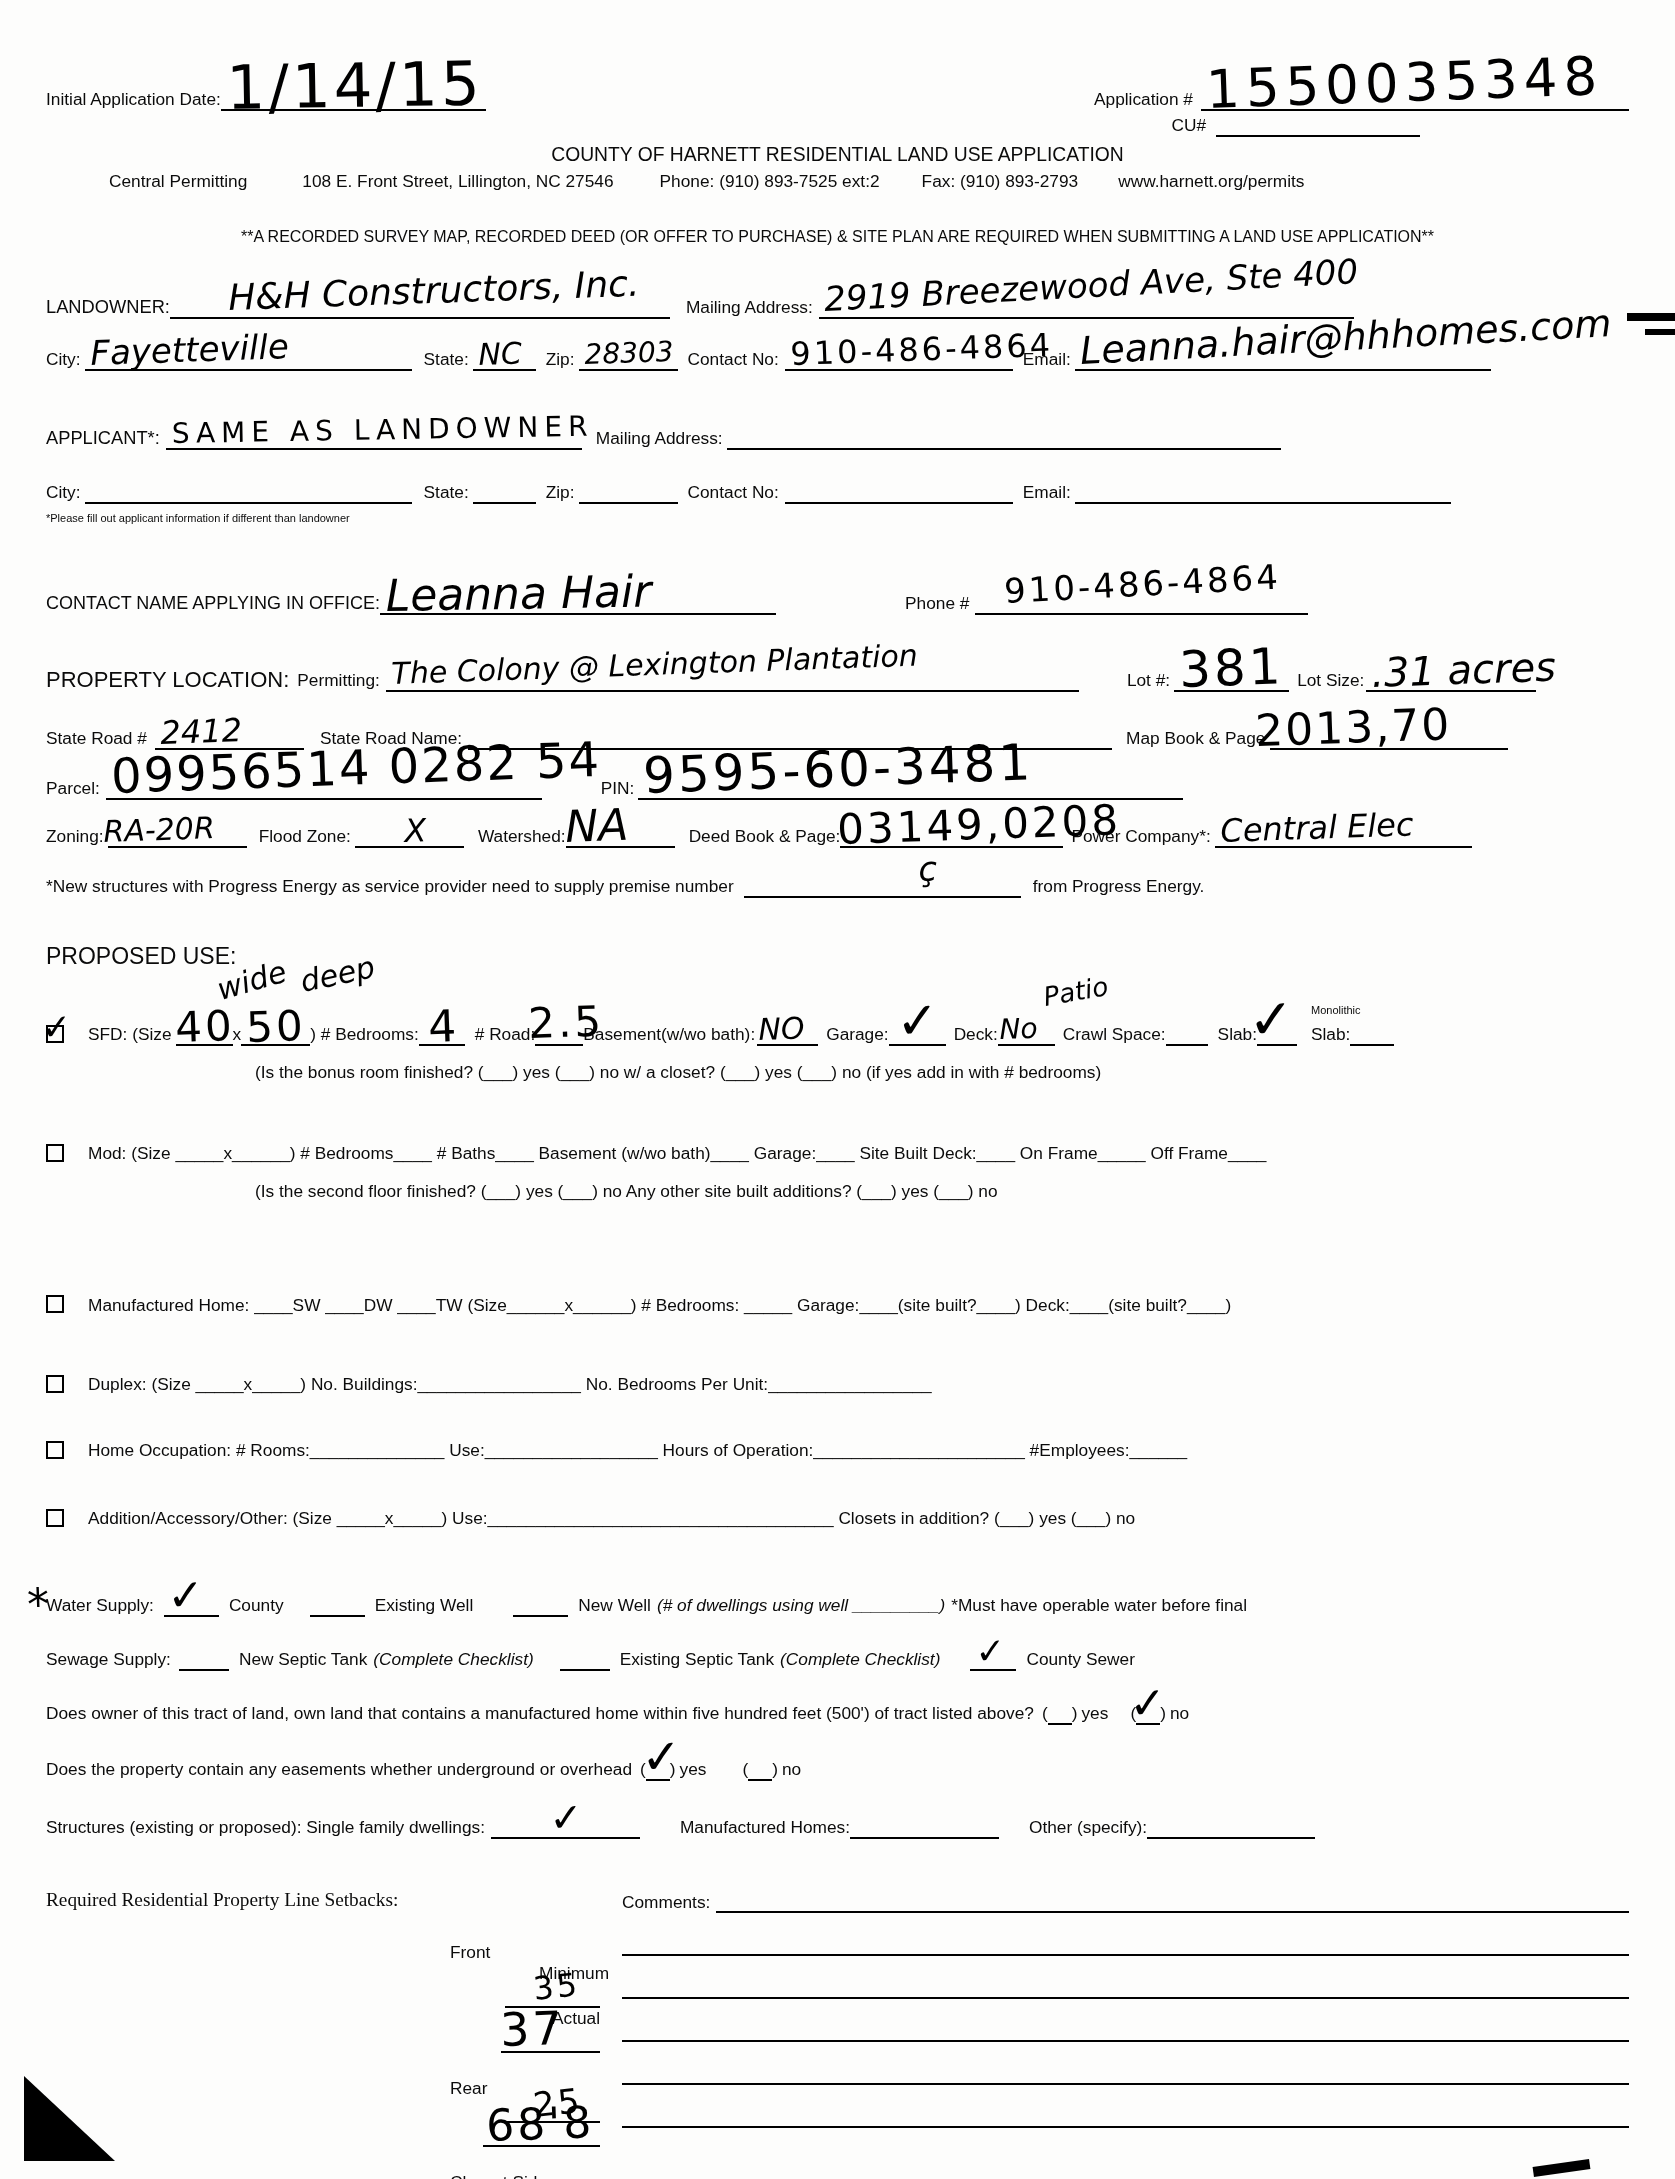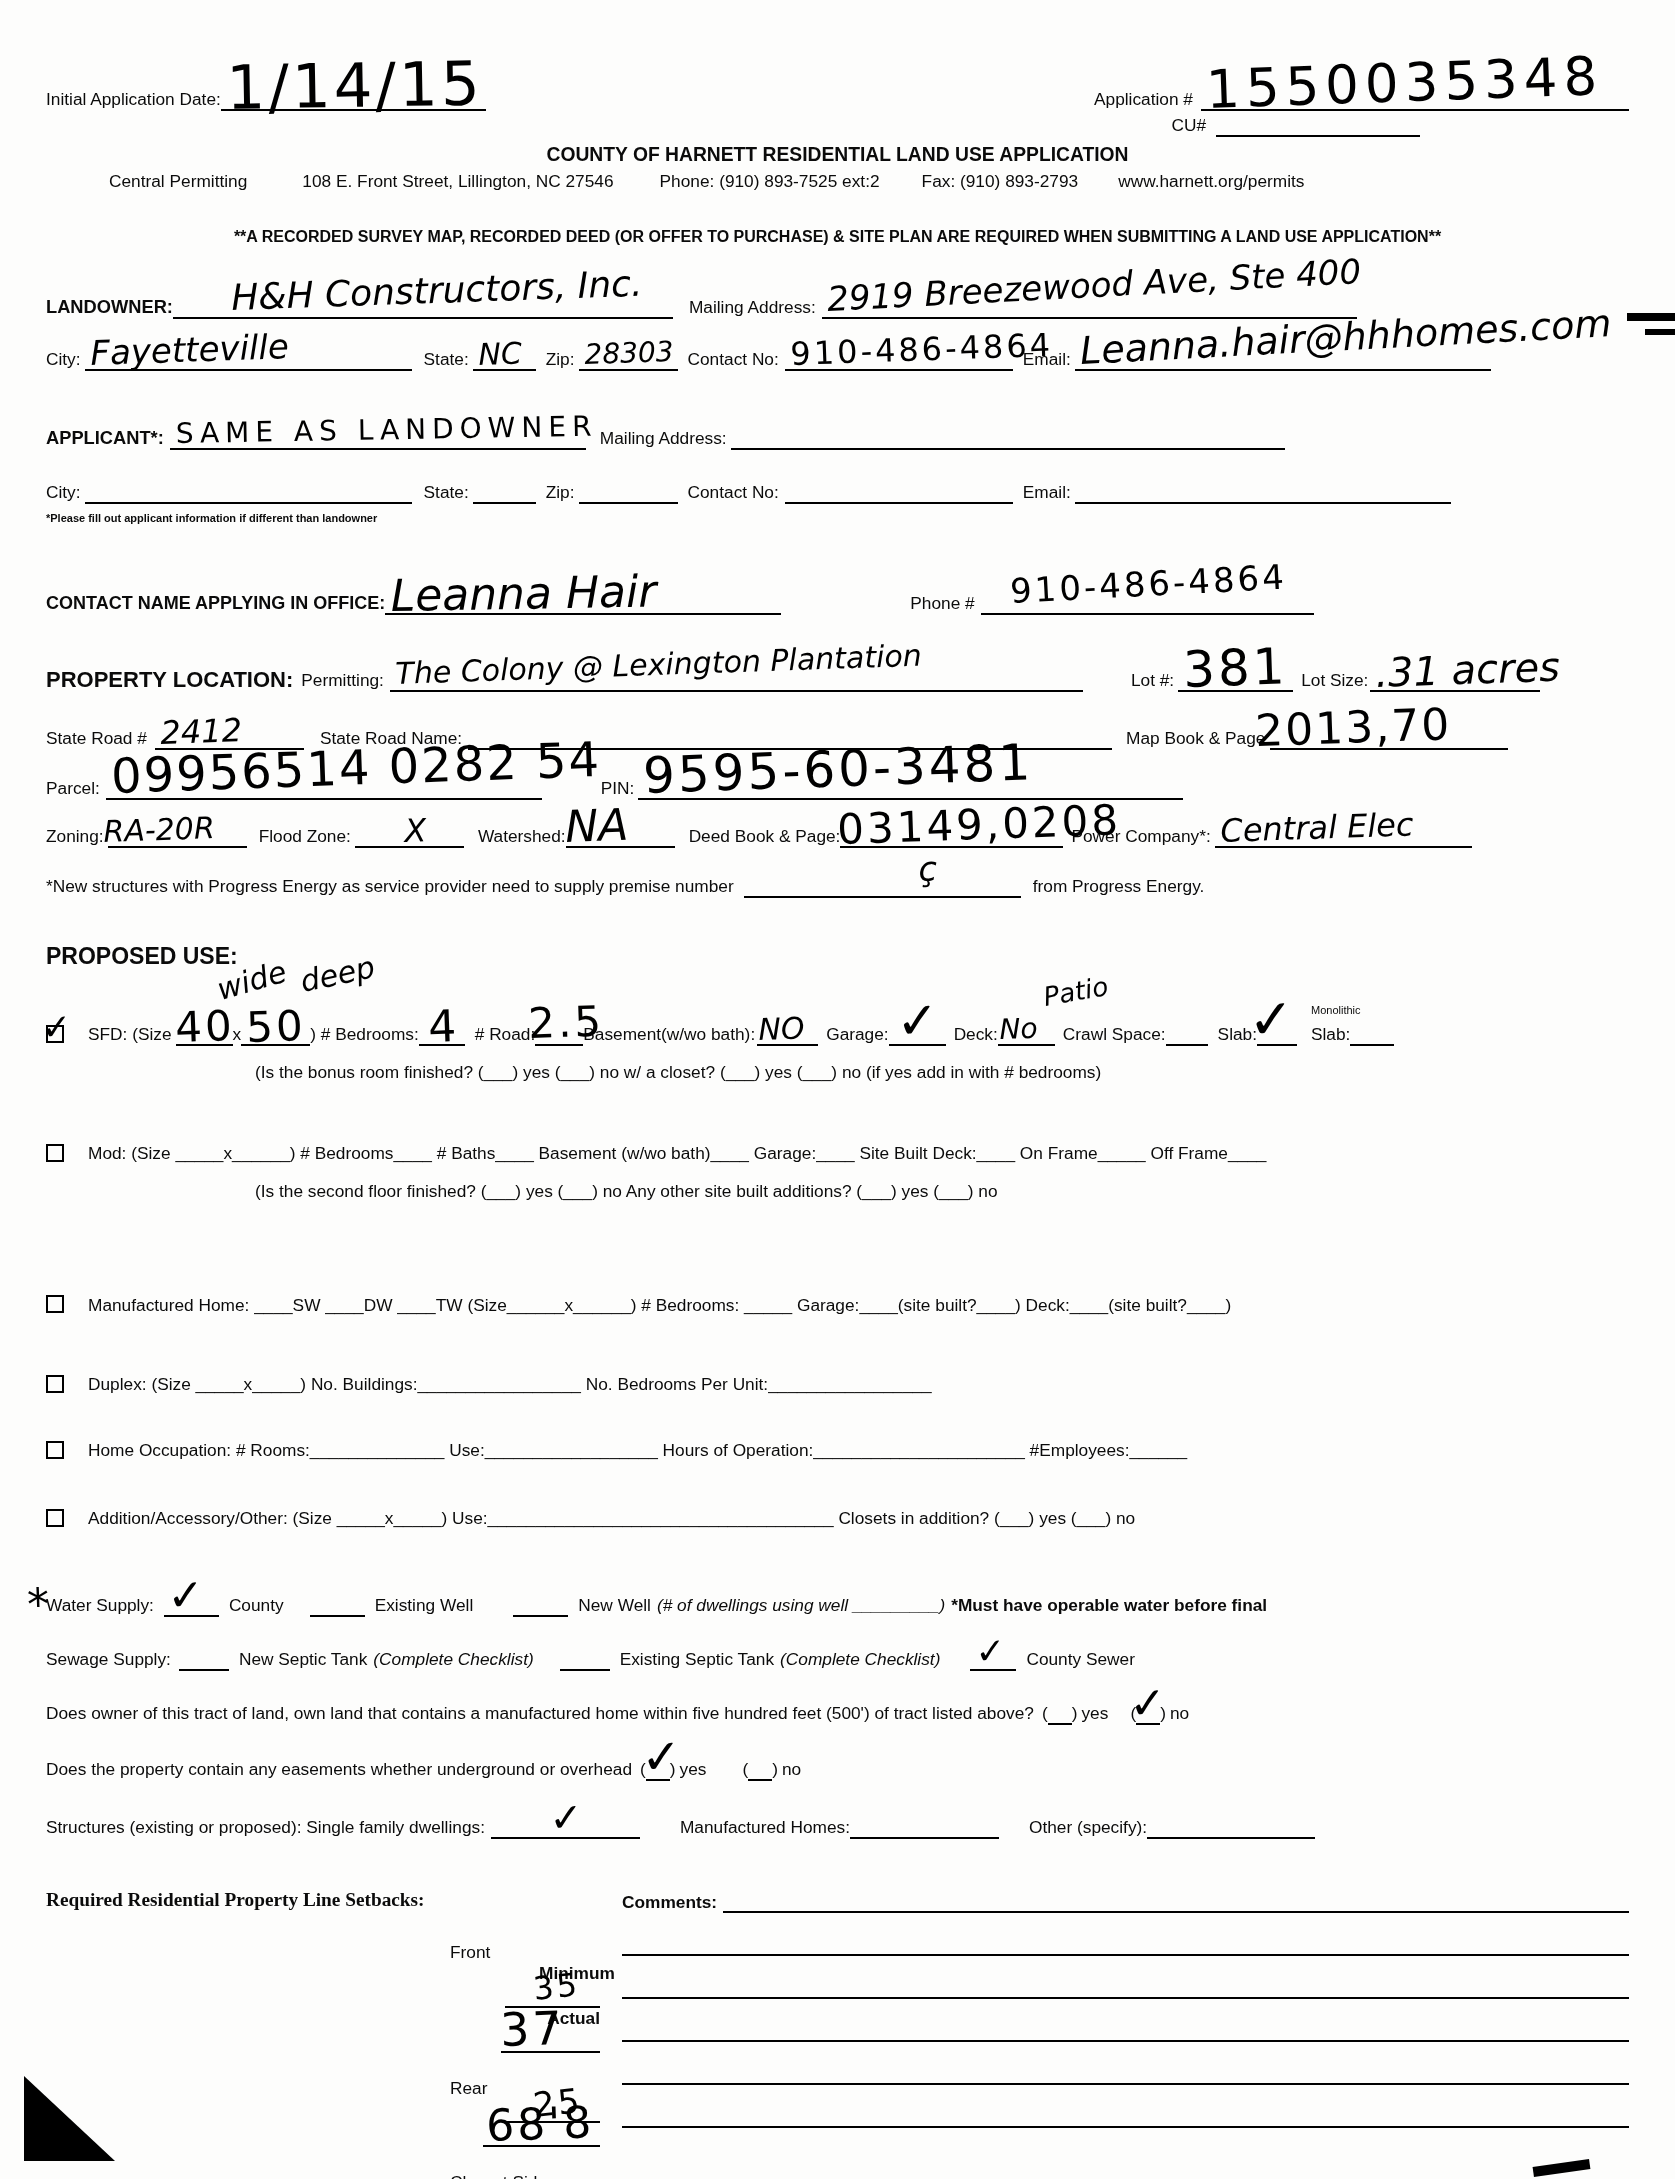--- a/index.html
+++ b/index.html
@@ -1,19 +1,19 @@
 <!DOCTYPE html>
 <html><head>
 <meta charset="utf-8">
 <style>
   html,body{margin:0;padding:0;background:#9a9a9a;}
   .page{position:relative;width:1675px;height:2179px;background:#fdfdfc;color:#0b0b0b;
         font-family:"Liberation Sans",sans-serif;font-size:17.3px;overflow:hidden;}
   .fl{display:flex;align-items:flex-end;white-space:nowrap;padding:0 46px;position:relative;}
-  .b{font-weight:700;}
+  .b{font-weight:400;}
   .i{font-style:italic;}
   .sm{font-size:11px;}
   .lbl{line-height:24px;}
   .blank{display:inline-block;position:relative;border-bottom:2px solid #000;height:22px;vertical-align:bottom;}
   .sp{flex:1;}
   .hw{position:absolute;left:6px;bottom:0;font-family:"DejaVu Sans",sans-serif;font-style:italic;
       white-space:nowrap;line-height:.95;transform:rotate(-2deg);transform-origin:left bottom;color:#000;}
   .hwp{font-style:normal;letter-spacing:3px;}
   .chk{font-weight:700;}
   .cb{display:inline-block;width:14px;height:14px;border:2px solid #000;position:relative;margin:0 24px 3px 0;flex:none;}

